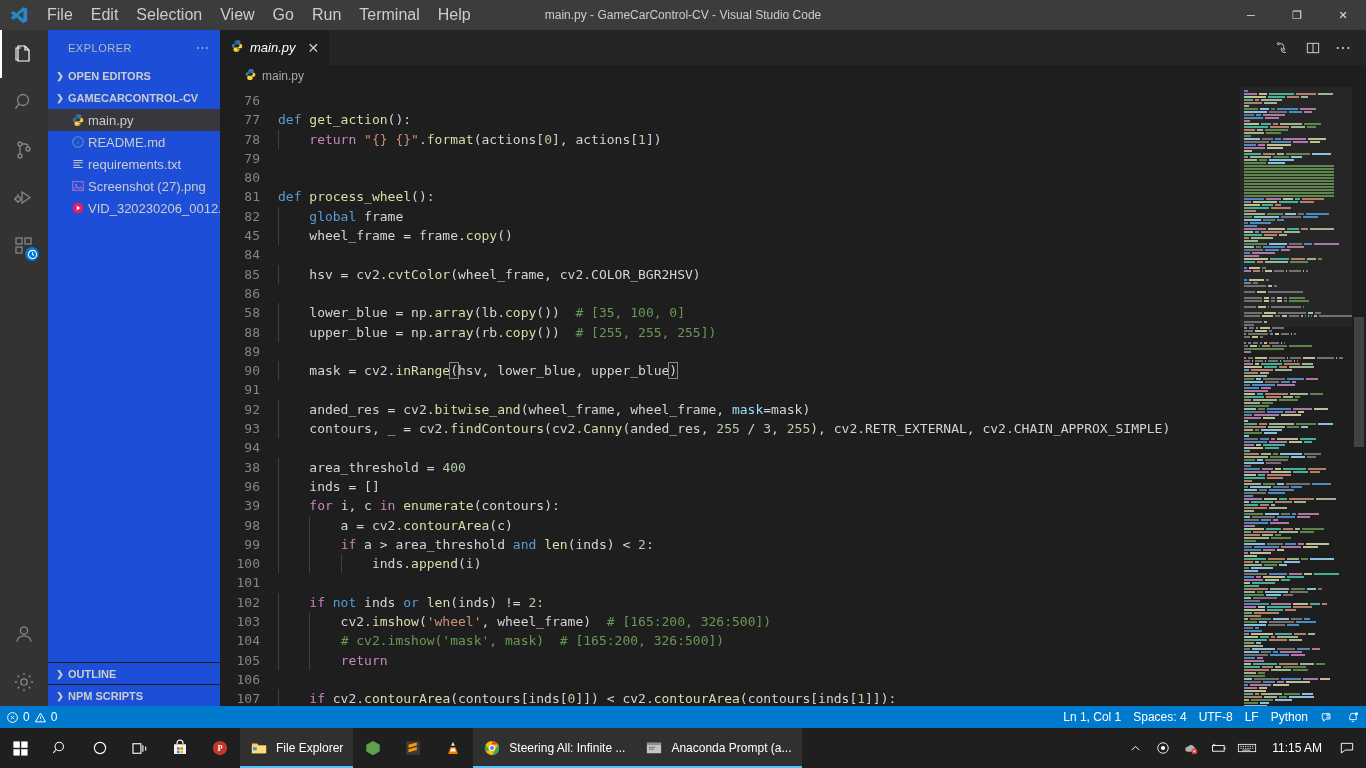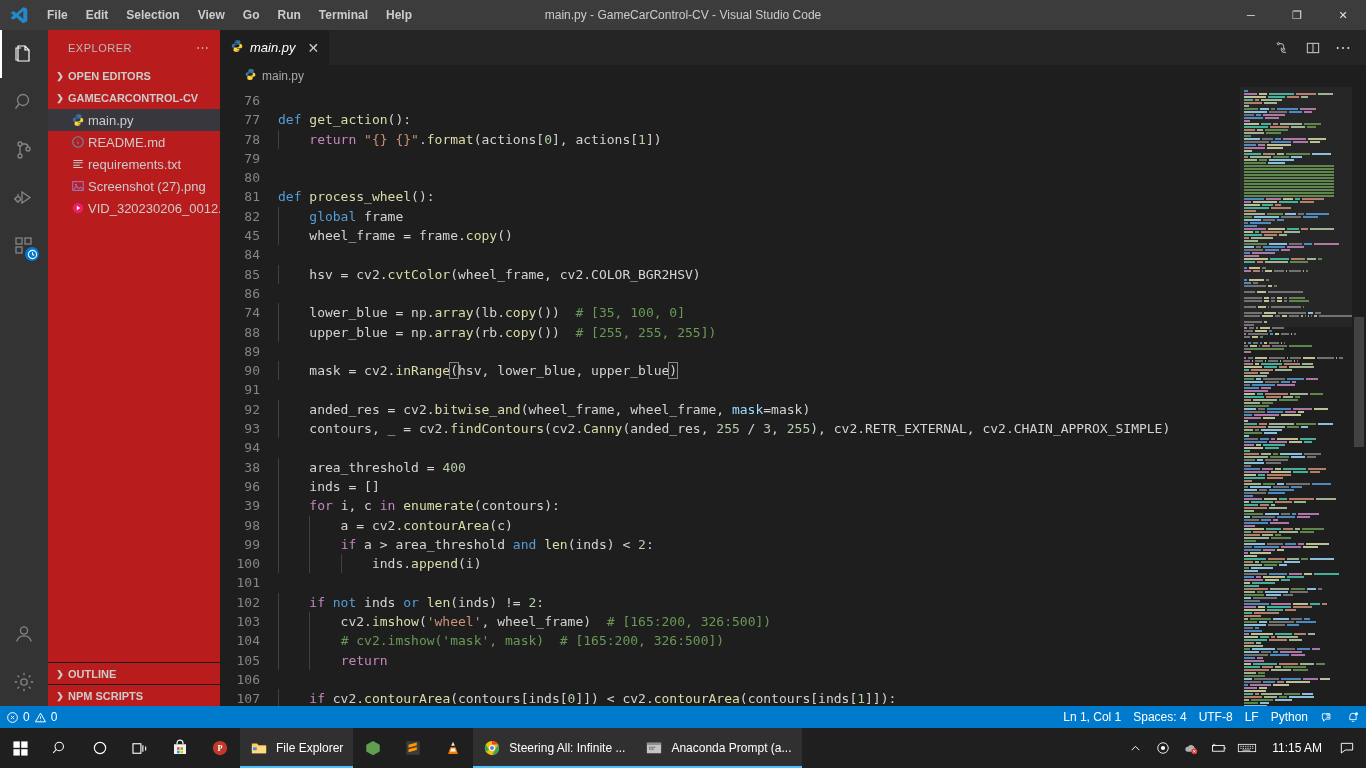--- a/index.html
+++ b/index.html
@@ -12,22 +12,22 @@
   body { display: flex; flex-direction: column; }
 
   
   .titlebar {
     height: 30px; background: #3c3c3c; display: flex; align-items: center;
     flex: 0 0 30px; position: relative;
   }
   .vs-logo { width: 38px; display: flex; align-items: center; justify-content: center; }
   .menu { display: flex; align-items: center; height: 100%; }
   .menu-item {
-    color: #cccccc; font-size: 12px; padding: 0 9px; height: 100%;
-    display: flex; align-items: center; cursor: default; font-weight: bold;
+    color: #cccccc; font-size: 16px; padding: 0 9px; height: 100%;
+    display: flex; align-items: center; cursor: default;
   }
   .win-title {
     position: absolute; left: 0; right: 0; text-align: center;
     color: #cccccc; font-size: 12px; pointer-events: none;
   }
   .win-ctrls { margin-left: auto; display: flex; height: 100%; z-index: 2; }
   .win-btn {
     width: 46px; height: 100%; display: flex; align-items: center;
     justify-content: center; color: #e0e0e0; font-size: 11px;
   }
@@ -51,21 +51,21 @@
   }
   .act-badge {
     position: absolute; right: 9px; bottom: 9px; width: 14px; height: 14px;
     border-radius: 50%; background: #0078d4; display: flex;
     align-items: center; justify-content: center;
   }
   .act-spacer { flex: 1; }
 
   
   .sidebar {
-    width: 172px; background: #b91c1c; flex: 0 0 172px;
+    width: 172px; background: #1d4ed8; flex: 0 0 172px;
     display: flex; flex-direction: column; min-height: 0;
   }
   .sb-header {
     height: 35px; display: flex; align-items: center; padding: 0 10px 0 20px;
     color: #bbbbbb; font-size: 11px; letter-spacing: .5px; flex: 0 0 35px;
   }
   .sb-dots { margin-left: auto; color: #cccccc; font-size: 13px; letter-spacing:1px; }
   .sb-section {
     height: 22px; display: flex; align-items: center; color: #cccccc;
     font-size: 11px; font-weight: bold; padding-left: 4px; flex: 0 0 22px;
@@ -381,21 +381,21 @@
             <div class="ln">77</div>
             <div class="ln">78</div>
             <div class="ln">79</div>
             <div class="ln">80</div>
             <div class="ln">81</div>
             <div class="ln">82</div>
             <div class="ln">45</div>
             <div class="ln">84</div>
             <div class="ln">85</div>
             <div class="ln">86</div>
-            <div class="ln">74</div>
+            <div class="ln">58</div>
             <div class="ln">88</div>
             <div class="ln">89</div>
             <div class="ln">90</div>
             <div class="ln">91</div>
             <div class="ln">92</div>
             <div class="ln">93</div>
             <div class="ln">94</div>
             <div class="ln">38</div>
             <div class="ln">96</div>
             <div class="ln">39</div>

